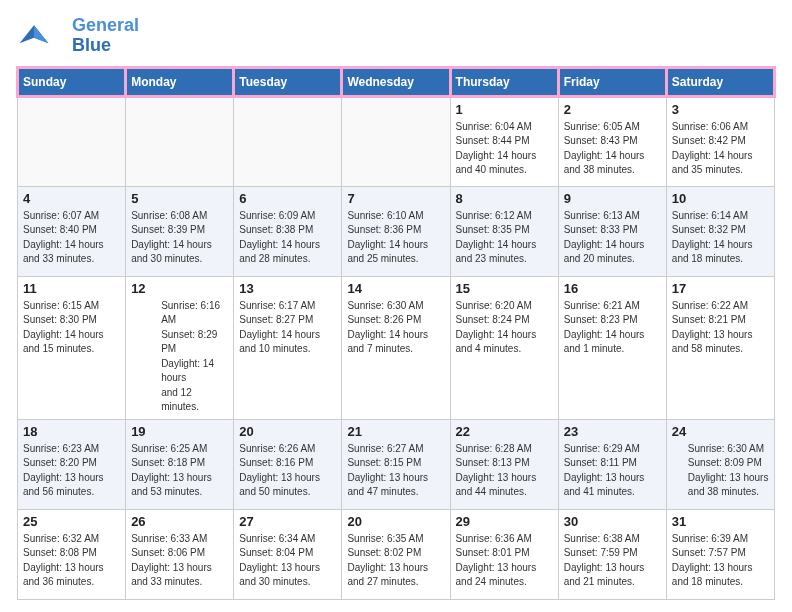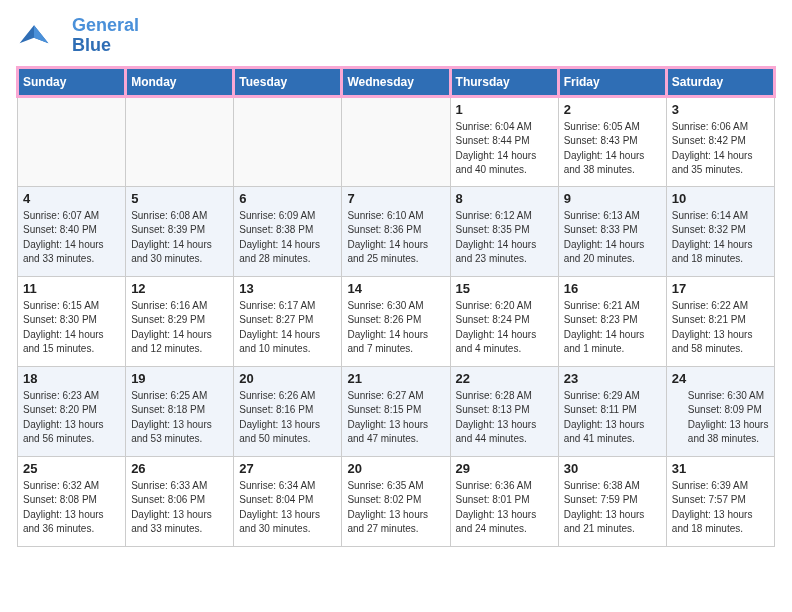--- a/index.html
+++ b/index.html
@@ -199,21 +199,21 @@
       <tr>
         <td>
           <div class="day-number">11</div>
           <div class="day-info" style="white-space: pre-line;">Sunrise: 6:15 AM
 Sunset: 8:30 PM
 Daylight: 14 hours
 and 15 minutes.</div>
         </td>
         <td>
           <div class="day-number">12</div>
-          <div class="day-info" style="white-space: pre-line;">Sunrise: 6:16 AM
+          <div class="day-info" style="white-space: pre-line; margin-left: 30px;">Sunrise: 6:16 AM
 Sunset: 8:29 PM
 Daylight: 14 hours
 and 12 minutes.</div>
         </td>
         <td>
           <div class="day-number">13</div>
           <div class="day-info" style="white-space: pre-line;">Sunrise: 6:17 AM
 Sunset: 8:27 PM
 Daylight: 14 hours
 and 10 minutes.</div>

